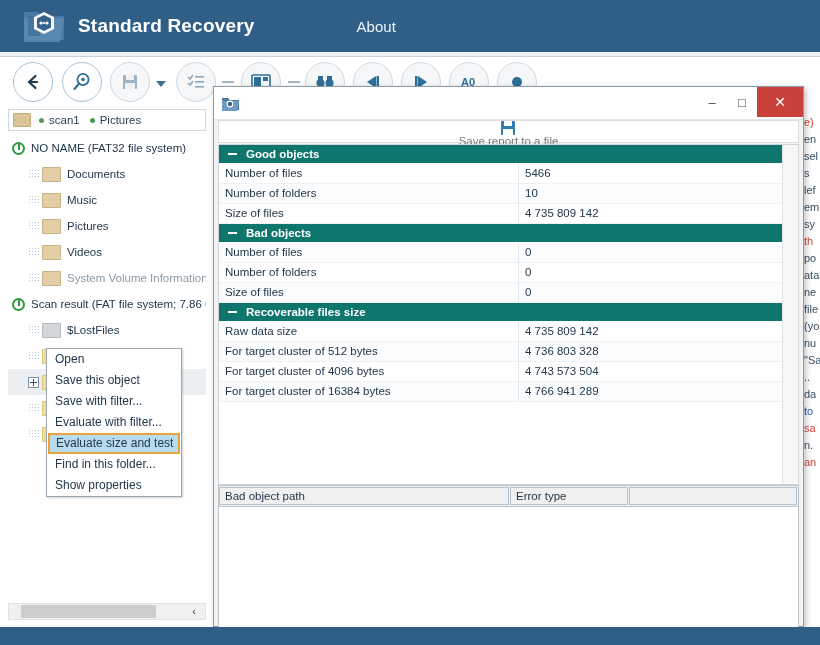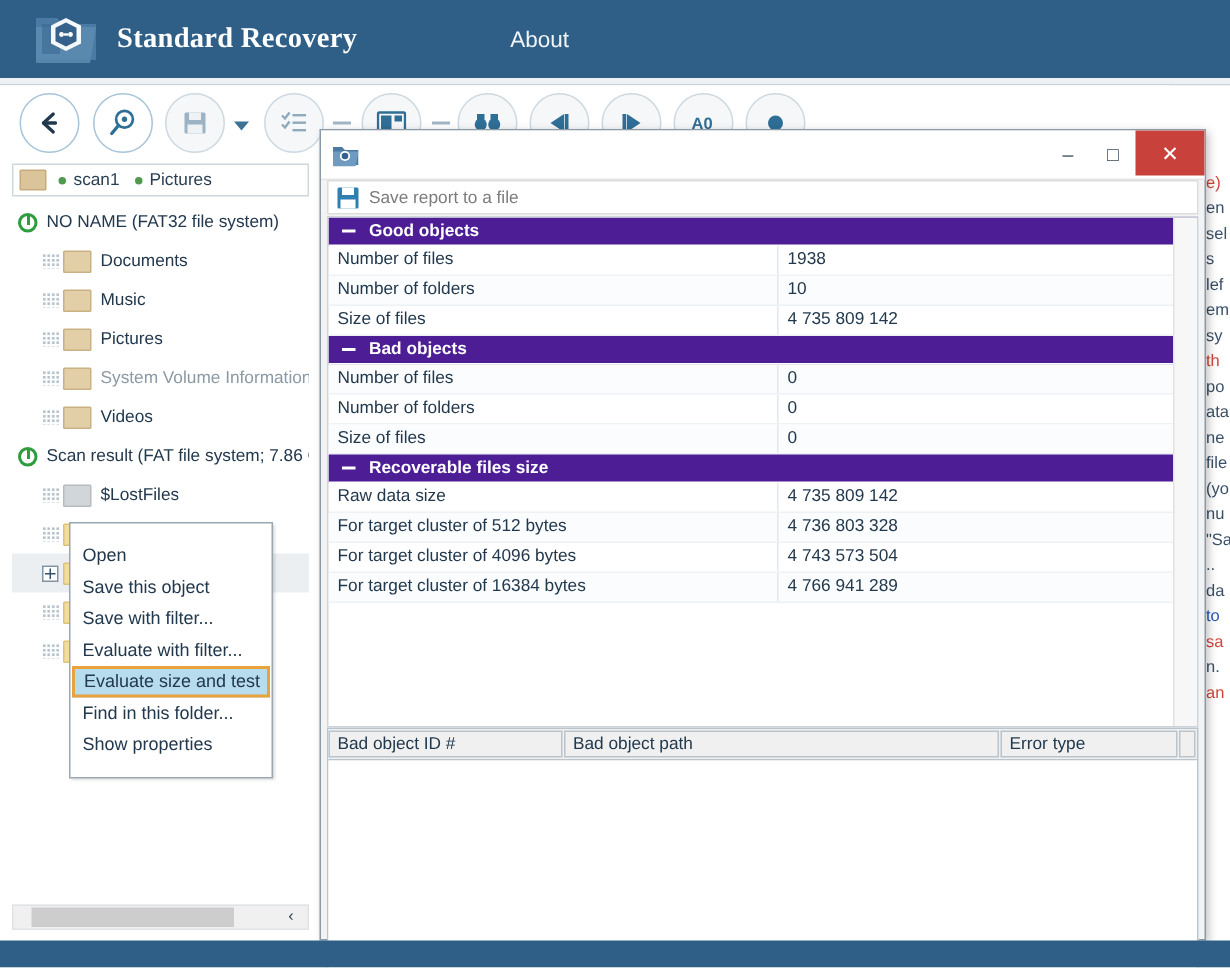--- a/index.html
+++ b/index.html
@@ -15,21 +15,21 @@
   
   #app-header{
     position:absolute;left:0;top:0;width:820px;height:52px;
     background:#2f5f87;
     display:flex;align-items:center;
   }
   #app-logo{
     width:44px;height:40px;margin-left:22px;margin-right:12px;position:relative;
   }
   #app-title{
-    color:#ffffff;font-size:19px;font-weight:bold;letter-spacing:.2px;font-family:Liberation Serif, serif;
+    color:#ffffff;font-size:19px;font-weight:bold;letter-spacing:.2px;
   }
   .header-link{
     color:#eef4f8;font-size:15px;margin-left:46px;cursor:pointer;
   }
   #header-nav{display:flex;align-items:center;margin-left:56px;}
   #header-underline{
     position:absolute;left:0;top:52px;width:820px;height:4px;background:#eef1f3;
     border-bottom:1px solid #c9d2d9;
   }
   
@@ -130,21 +130,21 @@
   }
   
   #footer-strip{
     position:absolute;left:0;top:627px;width:820px;height:18px;background:#2f5f87;
   }
   
   #ctx-menu{
     position:absolute;left:46px;top:348px;width:134px;
     background:#ffffff;border:1px solid #9aa7b1;
     box-shadow:1px 1px 2px rgba(0,0,0,.18);
-    padding:11px 0;
+    padding:0 0;
   }
   .ctx-item{
     height:21px;line-height:21px;padding-left:8px;font-size:12px;color:#22384d;cursor:pointer;
     white-space:nowrap;
   }
   .ctx-item.hl{
     background:#b7dcee;border:2px solid #e8a33d;height:21px;line-height:17px;
     box-sizing:border-box;margin:0 1px;padding-left:6px;
   }
   
@@ -167,36 +167,36 @@
     width:30px;height:30px;display:flex;align-items:center;justify-content:center;
     cursor:pointer;font-size:13px;color:#3a4a57;
   }
   #dlg-wbtns{position:absolute;right:0;top:0;display:flex;height:30px;}
   #dlg-close{width:46px;height:30px;background:#c9413b;color:#fff;
     display:flex;align-items:center;justify-content:center;cursor:pointer;font-size:14px;}
   
   #dlg-toolbar{
     position:absolute;left:4px;top:33px;width:581px;height:23px;
     background:#ffffff;border:1px solid #dcdcdc;box-sizing:border-box;
-    display:flex;align-items:center;
+    display:flex;align-items:center;flex-direction:column;
   }
   #save-report-icon{
     width:14px;height:14px;margin-left:6px;margin-right:7px;
     background:#2f7fb0;position:relative;border-radius:1px;flex:none;
   }
   #save-report-icon::before{content:"";position:absolute;left:3px;top:0;width:8px;height:5px;background:#ffffff;}
   #save-report-icon::after{content:"";position:absolute;left:2px;top:8px;width:10px;height:6px;background:#ffffff;}
   #save-report-label{font-size:11.5px;color:#7b7b7b;}
   
   #props{
     position:absolute;left:4px;top:57px;width:581px;height:341px;
     background:#ffffff;border:1px solid #cdd5db;box-sizing:border-box;overflow:hidden;
   }
   .grp-row{
-    height:18px;background:#4c1d95;color:#ffffff;font-size:11.5px;font-weight:bold;
+    height:18px;background:#0f766e;color:#ffffff;font-size:11.5px;font-weight:bold;
     display:flex;align-items:center;border-bottom:1px solid #ffffff;
   }
   .grp-minus{
     width:9px;height:2px;background:#ffffff;margin-left:9px;margin-right:9px;flex:none;
   }
   .prop-row{
     height:19px;display:flex;align-items:center;border-bottom:1px solid #eef2f5;
     font-size:11.5px;
   }
   .prop-row.alt{background:#fafcfd;}
@@ -344,26 +344,26 @@
         <div class="tree-label">Music</div>
       </div>
       <div class="tree-row indent1">
         <div class="dots"></div>
         <div class="fold tan"></div>
         <div class="tree-label">Pictures</div>
       </div>
       <div class="tree-row indent1">
         <div class="dots"></div>
         <div class="fold tan"></div>
+        <div class="tree-label">Videos</div>
+      </div>
+      <div class="tree-row indent1">
+        <div class="dots"></div>
+        <div class="fold tan"></div>
         <div class="tree-label muted">System Volume Information</div>
-      </div>
-      <div class="tree-row indent1">
-        <div class="dots"></div>
-        <div class="fold tan"></div>
-        <div class="tree-label">Videos</div>
       </div>
       <div class="tree-row">
         <div class="disk-ico"></div>
         <div class="tree-label">Scan result (FAT file system; 7.86 GB</div>
       </div>
       <div class="tree-row indent1">
         <div class="dots"></div>
         <div class="fold gry"></div>
         <div class="tree-label">$LostFiles</div>
       </div>
@@ -456,21 +456,21 @@
   </div>
 
   <div id="props">
     <div id="props-rows">
         <div class="grp-row">
           <div class="grp-minus"></div>
           <span>Good objects</span>
         </div>
         <div class="prop-row">
           <div class="prop-name">Number of files</div>
-          <div class="prop-val">1938</div>
+          <div class="prop-val">5466</div>
         </div>
         <div class="prop-row alt">
           <div class="prop-name">Number of folders</div>
           <div class="prop-val">10</div>
         </div>
         <div class="prop-row">
           <div class="prop-name">Size of files</div>
           <div class="prop-val">4 735 809 142</div>
         </div>
         <div class="grp-row">
@@ -508,21 +508,20 @@
         <div class="prop-row alt">
           <div class="prop-name">For target cluster of 16384 bytes</div>
           <div class="prop-val">4 766 941 289</div>
         </div>
       </div>
     <div id="props-scroll"></div>
   </div>
 
   <div id="badtable">
     <div id="badtable-head">
-        <div class="col-h" style="width: 156px;">Bad object ID #</div>
         <div class="col-h" style="width: 290px;">Bad object path</div>
         <div class="col-h" style="width: 118px;">Error type</div>
         <div class="col-h" style="flex: 1 1 0%;"></div>
       </div>
     <div id="badtable-body"></div>
   </div>
 
 </div>
 
 <div id="footer-strip"></div>

